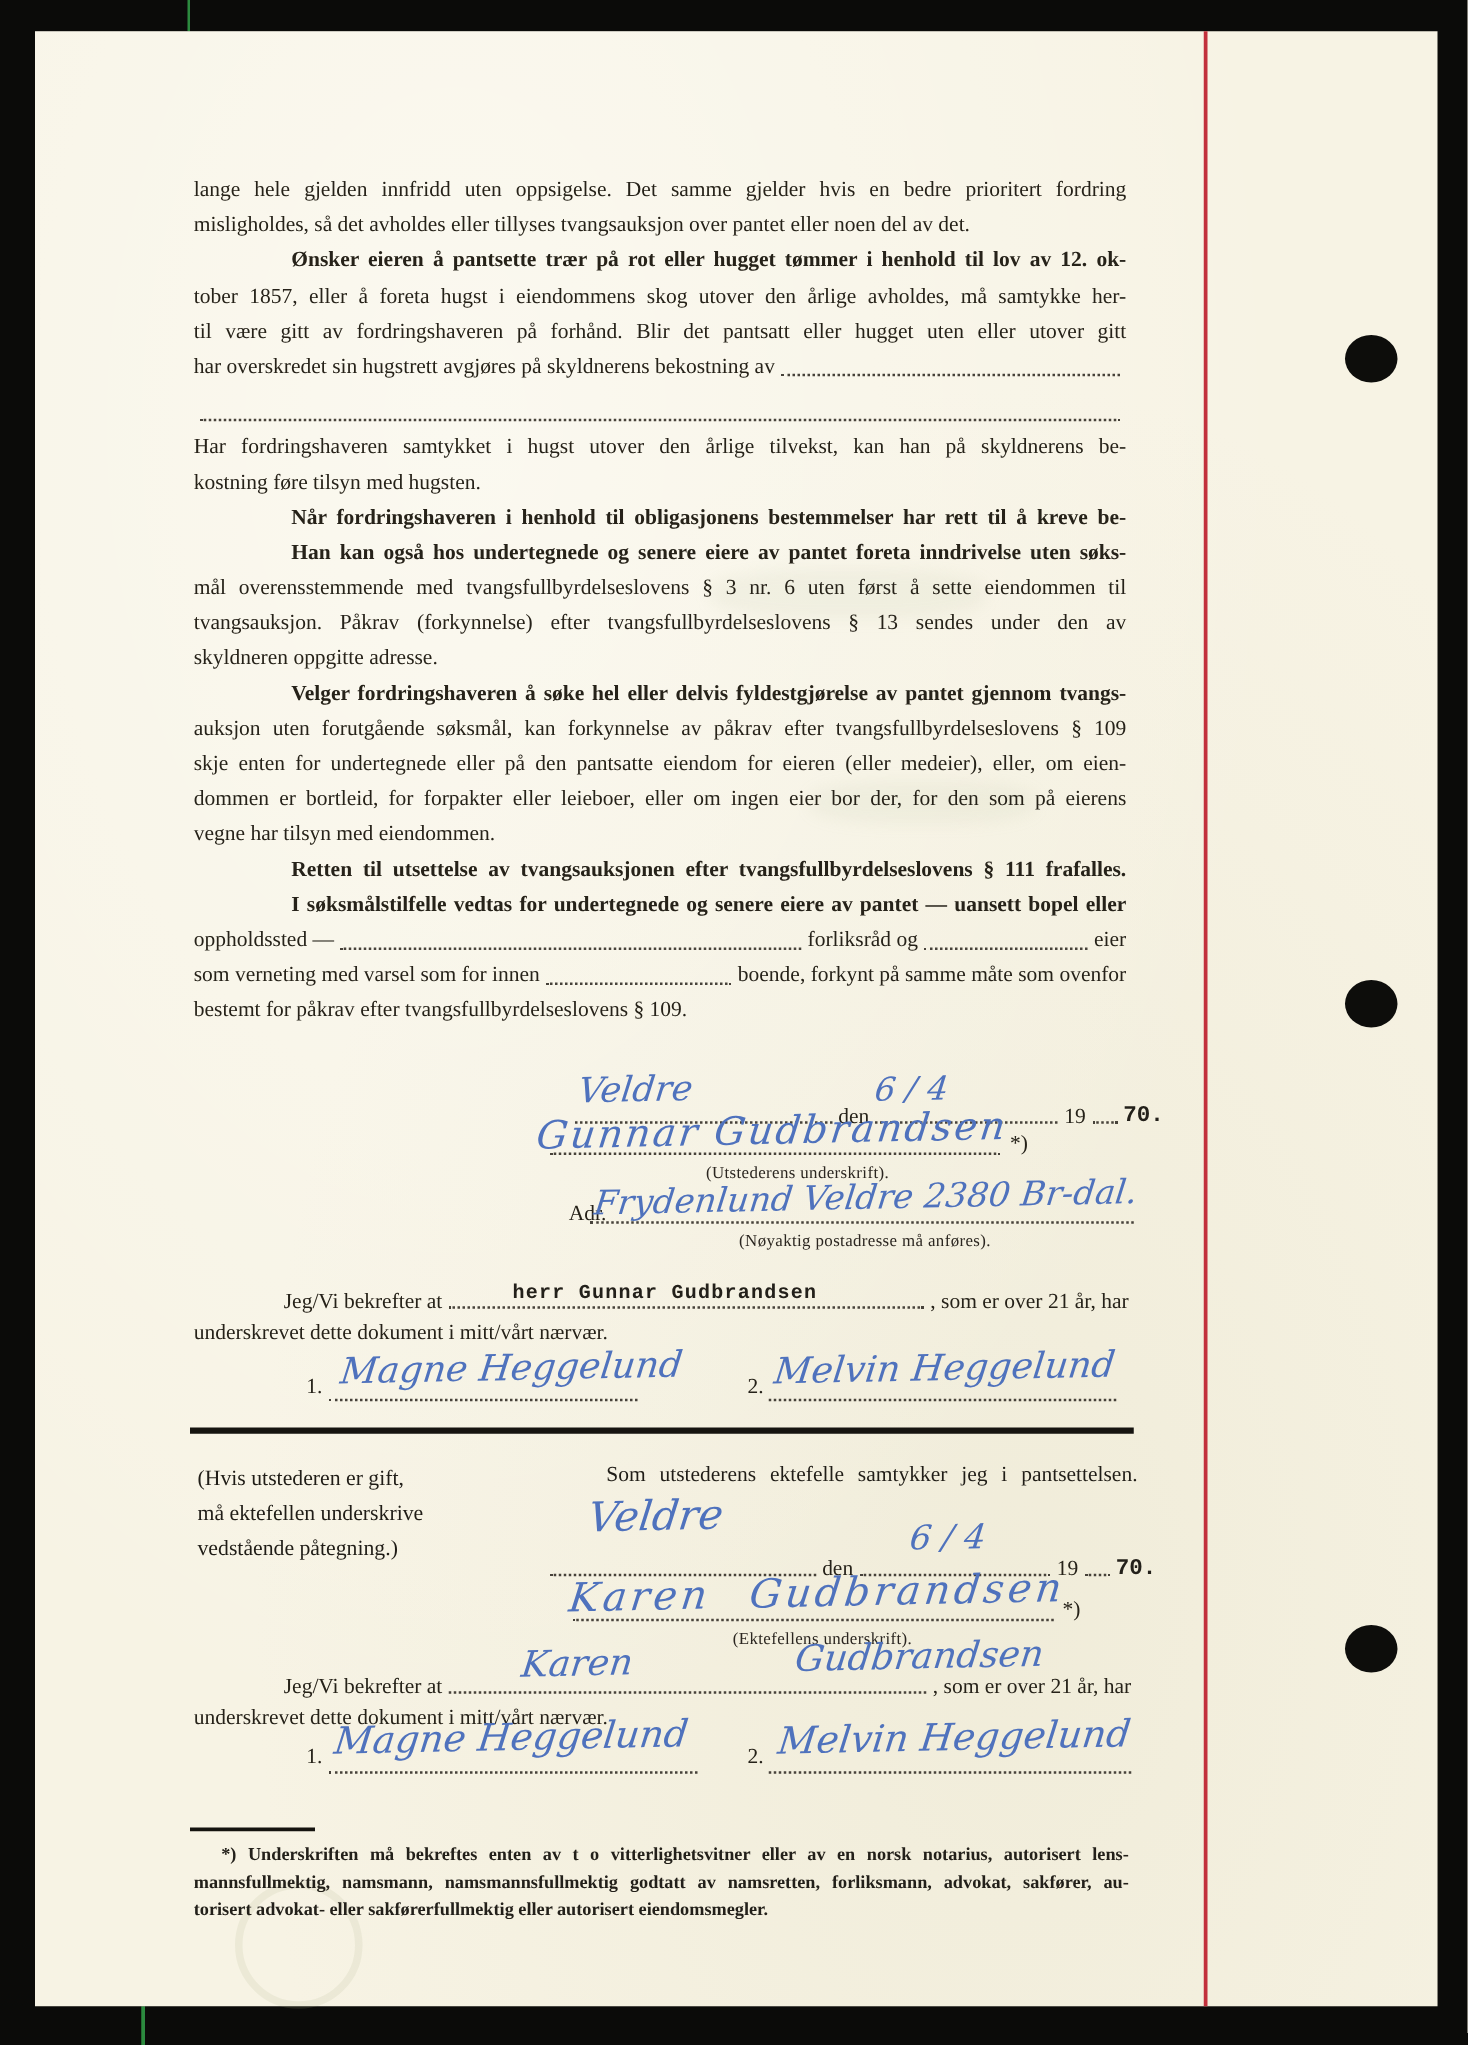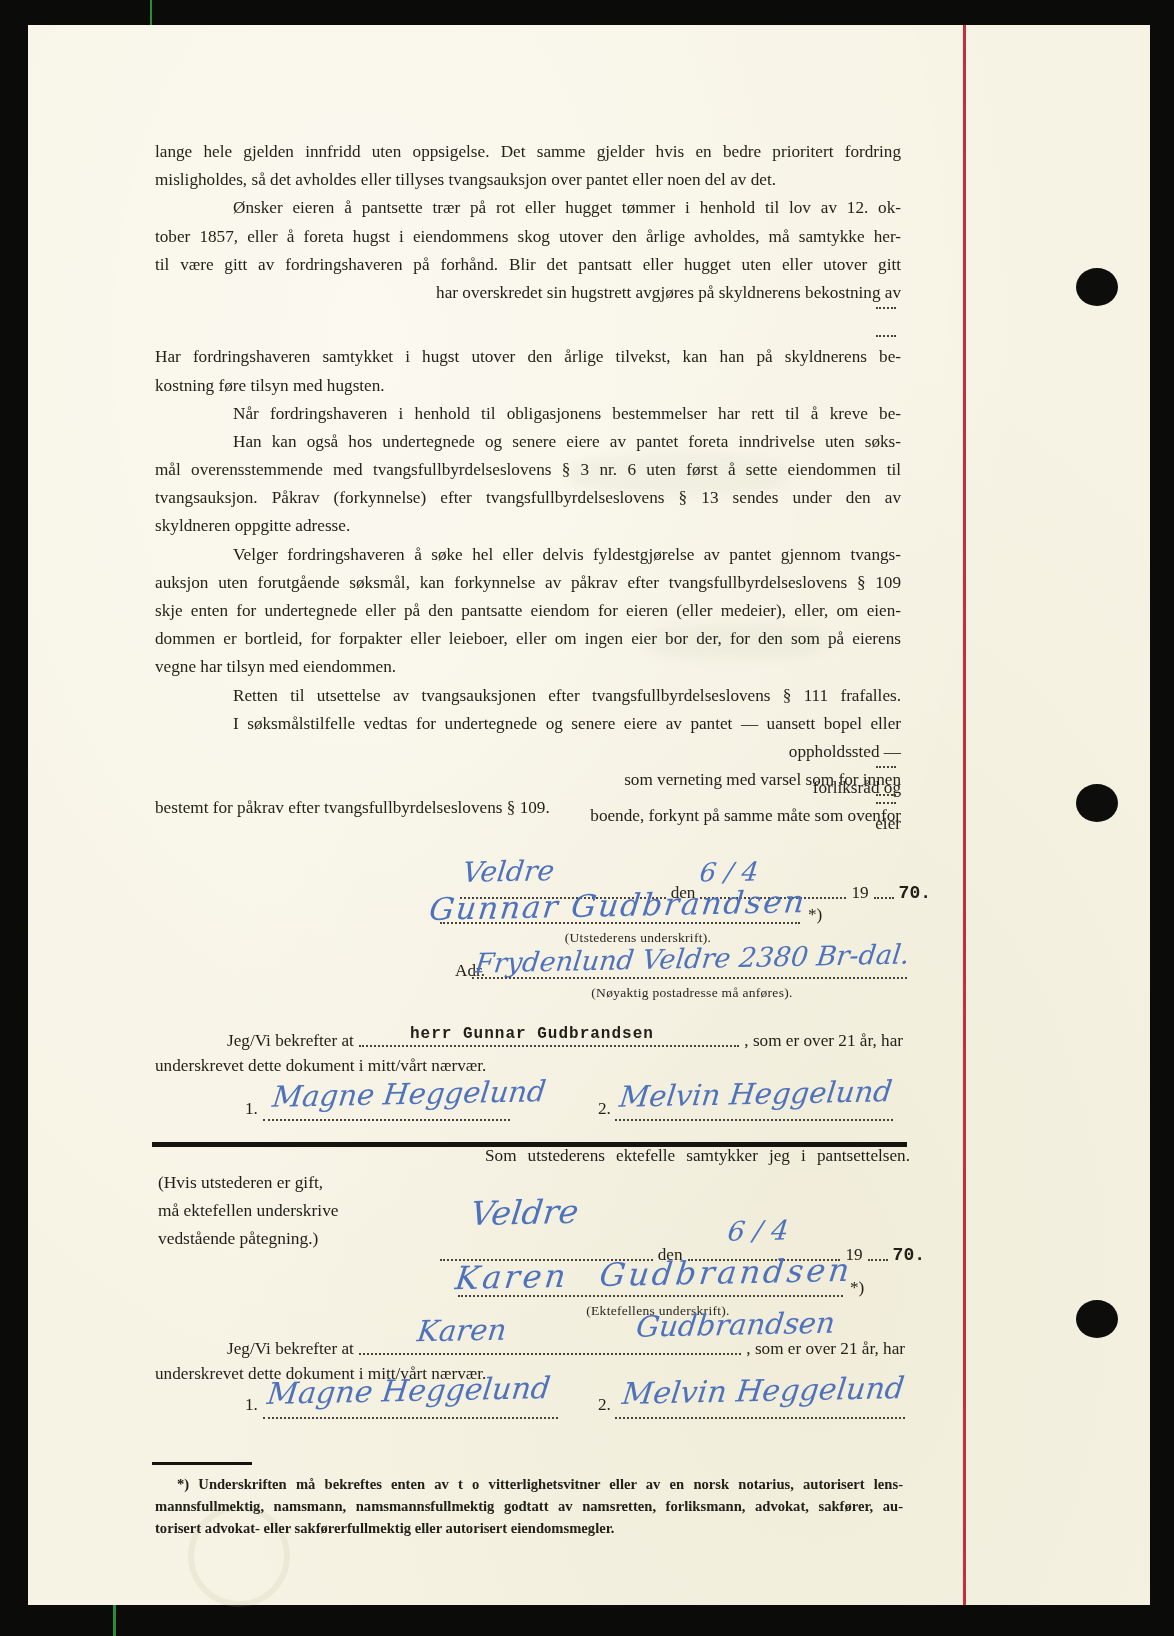--- a/index.html
+++ b/index.html
@@ -19,23 +19,23 @@
   .red-line{position:absolute;left:935px;top:0;width:3px;height:100%;background:#c2303c;}
   .hole{position:absolute;left:1048px;width:42px;height:38px;border-radius:50%;background:#0d0d0b;}
   .ring{position:absolute;left:160px;top:1480px;width:90px;height:90px;border-radius:50%;
         border:6px solid rgba(168,176,138,.14);}
   .smudge{position:absolute;background:rgba(180,190,150,.10);filter:blur(6px);border-radius:40%;}
 
   
   .body-text{position:absolute;left:127px;top:113px;width:746px;
     font-size:17.2px;line-height:28.2px;color:#262219;}
   .bl{height:28.2px;white-space:nowrap;overflow:visible;}
-  .ind{padding-left:78px;}
+  .ind{padding-left:78px;font-weight:bold;}
   .just{text-align:justify;text-align-last:justify;white-space:normal;}
-  .segrow{display:flex;align-items:flex-end;flex-direction:column;}
+  .segrow{display:flex;align-items:flex-end;}
   .segrow span{white-space:pre;}
   .dots{flex-grow:1;border-bottom:2px dotted #47423a;margin:0 5px 6px 5px;min-width:20px;}
 
   
   .printed{position:absolute;font-size:17.2px;color:#262219;white-space:pre;}
   .small-cap{position:absolute;font-size:13.5px;color:#2b2620;text-align:center;white-space:pre;letter-spacing:.3px;}
   .dotline{position:absolute;border-bottom:2px dotted #47423a;height:0;}
   .typed{font-family:"Liberation Mono",monospace;font-weight:700;letter-spacing:1px;font-size:16px;color:#23201a;}
   .yr{font-family:"Liberation Mono",monospace;font-weight:700;font-size:18px;color:#23201a;}
 
@@ -43,21 +43,21 @@
   .hw{position:absolute;font-family:"DejaVu Serif",serif;font-style:italic;
       color:#4f72bd;transform:skewX(-8deg) rotate(-1.2deg);white-space:pre;}
 
   
   .daterow{position:absolute;display:flex;align-items:flex-end;font-size:17.2px;color:#262219;}
   .daterow .dots{margin-bottom:4px;}
   .daterow span{white-space:pre;}
 
   .heavy-rule{position:absolute;left:124px;top:1117px;width:755px;height:5px;background:#161410;}
   .gift-note{position:absolute;left:130px;top:1143px;font-size:17.4px;line-height:28px;color:#201d17;}
-  .consent{position:absolute;left:457px;top:1121px;width:425px;font-size:17.2px;color:#201d17;
+  .consent{position:absolute;left:457px;top:1145px;width:425px;font-size:17.2px;color:#201d17;
            text-align:justify;text-align-last:justify;}
 
   .fn-rule{position:absolute;left:124px;top:1437px;width:100px;height:3px;background:#15130f;}
   .footnote{position:absolute;left:127px;top:1448px;width:748px;
     font-size:14.6px;line-height:22.2px;font-weight:700;color:#23201a;}
   .fnl{text-align:justify;text-align-last:justify;}
   .fnl.last{text-align-last:left;}
   .fnl.first{text-indent:22px;}
 
   .confrow{position:absolute;display:flex;align-items:flex-end;font-size:17.2px;color:#262219;}

